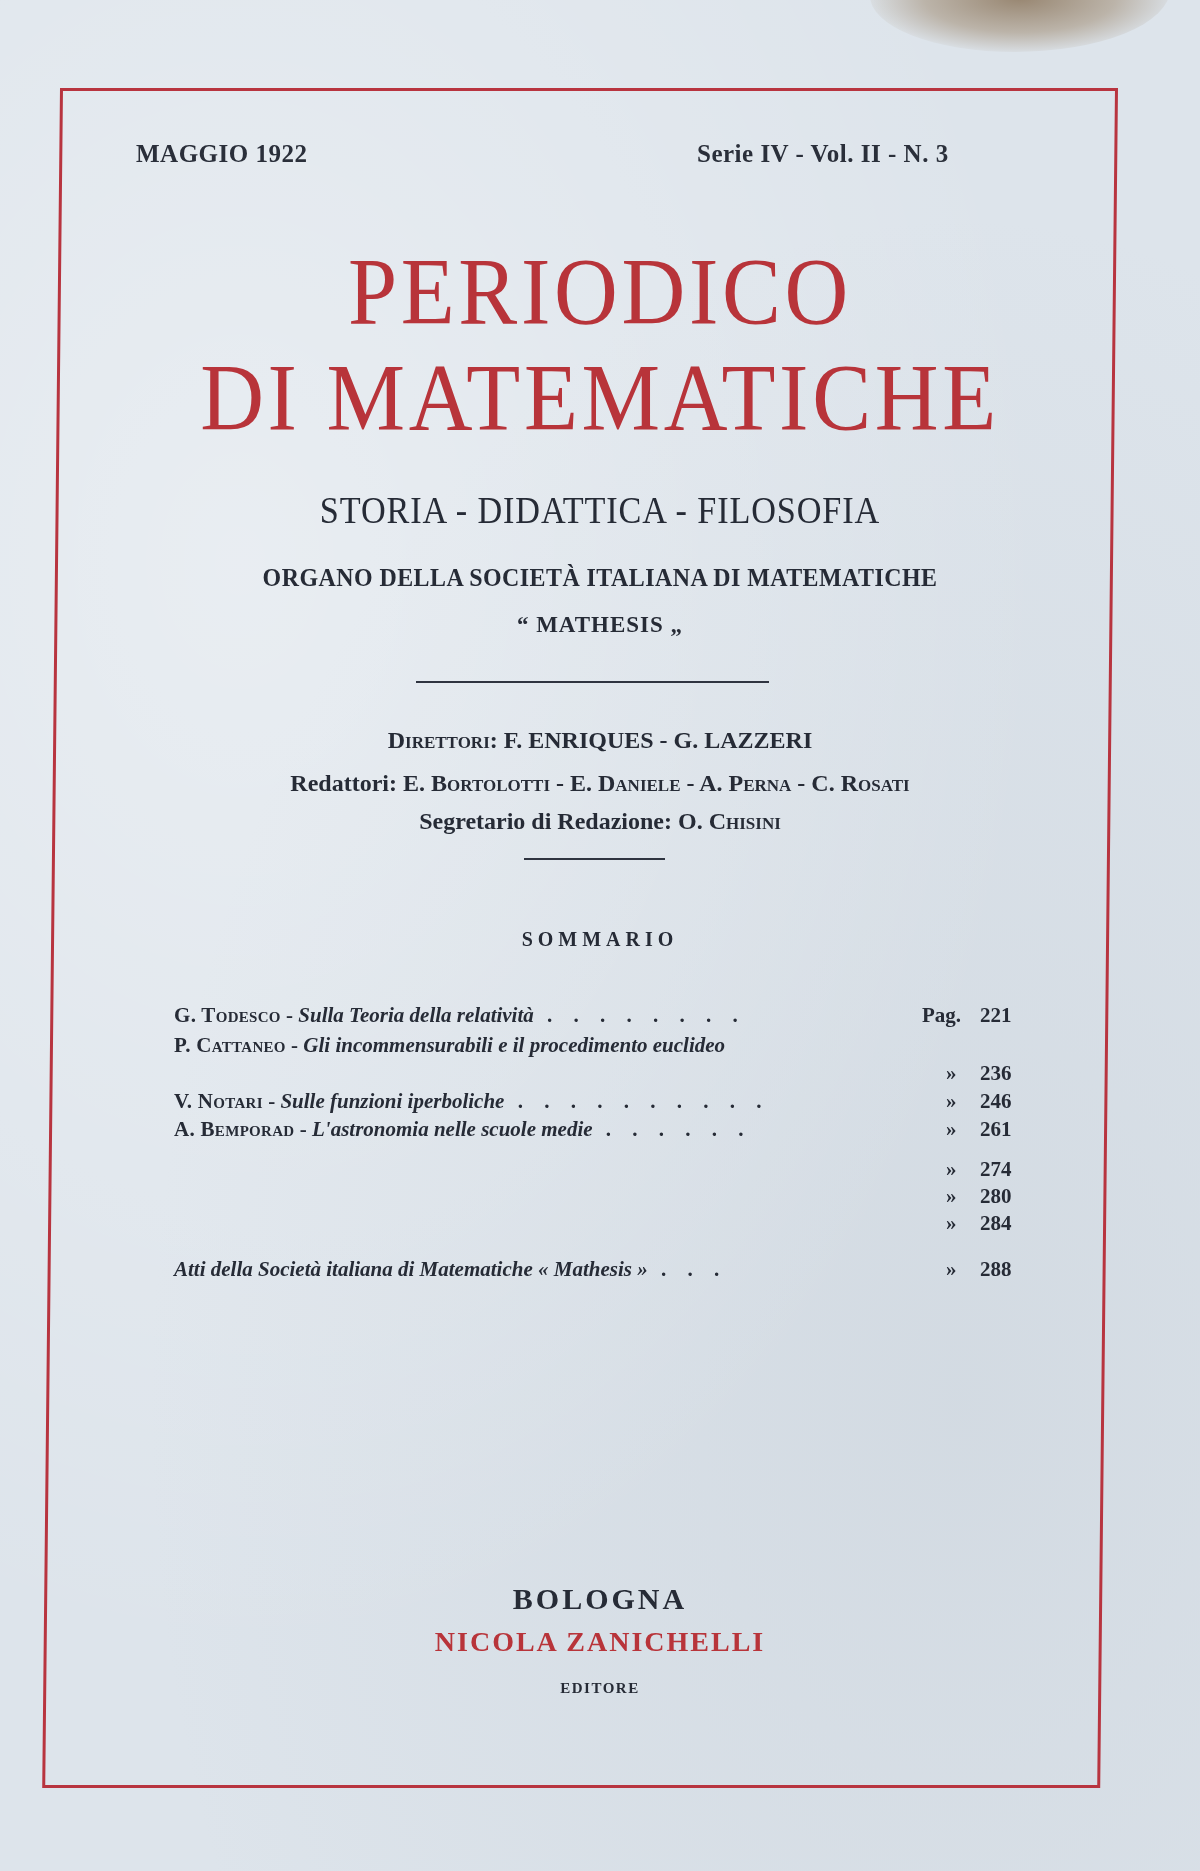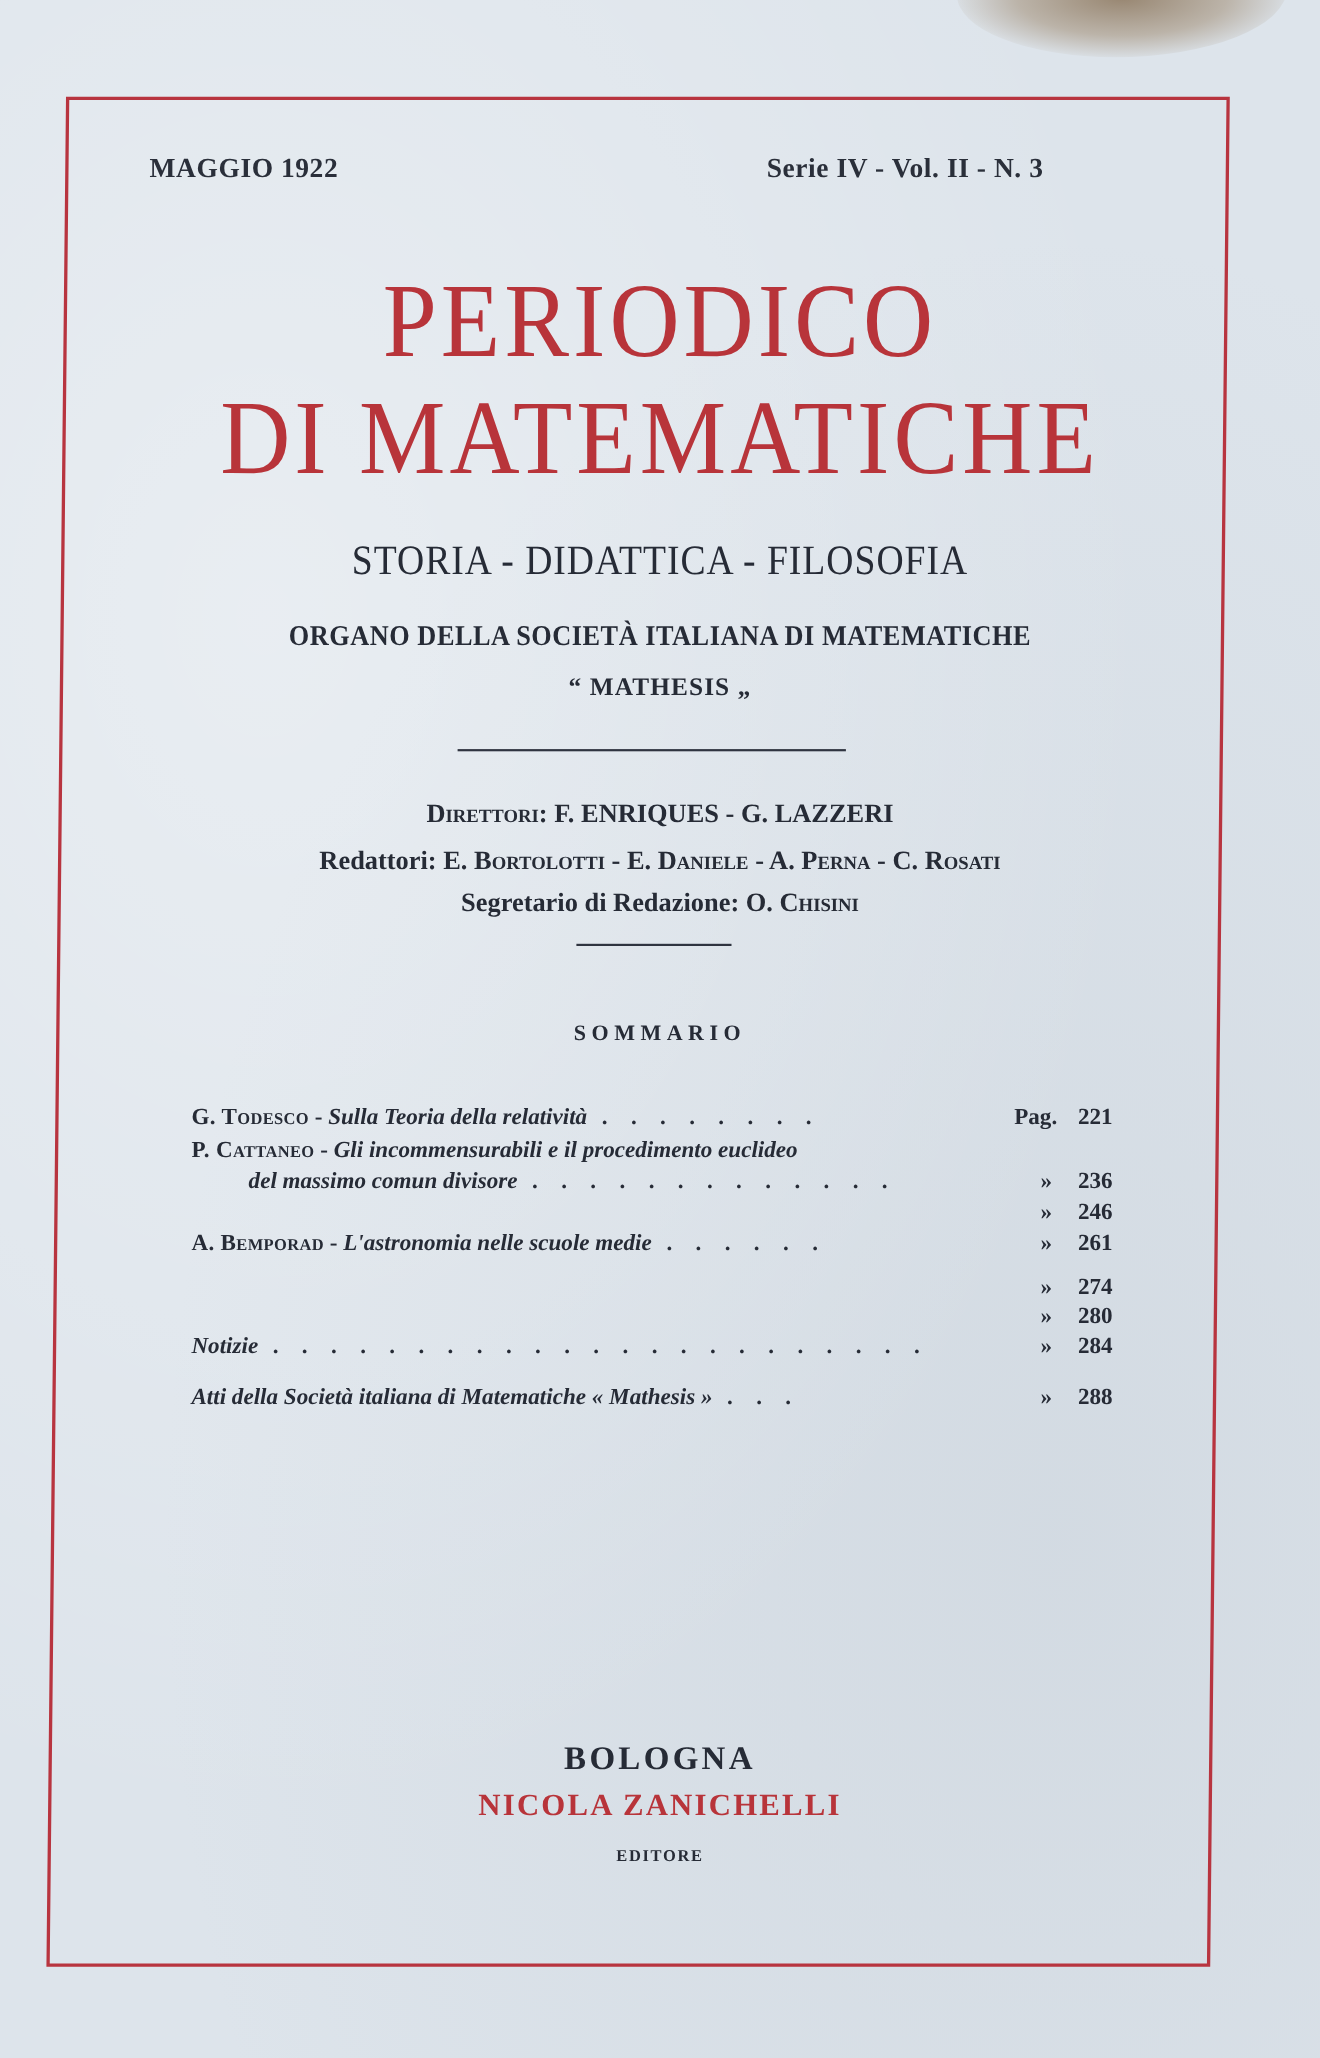--- a/index.html
+++ b/index.html
@@ -89,43 +89,42 @@
 <div class="toc" style="top:1002px;">
   <div class="toc-row" style="top:0px;">
     <div class="lead"><span class="author">G. Todesco</span><span class="sep"> - </span><span class="ttl">Sulla Teoria della relatività</span><span class="dots"> . . . . . . . . </span></div>
     <span class="ref pagelbl">Pag.</span>
     <span class="ref num">221</span>
   </div>
   <div class="toc-row" style="top:30px;">
     <div class="lead"><span class="author">P. Cattaneo</span><span class="sep"> - </span><span class="ttl">Gli incommensurabili e il procedimento euclideo</span></div>
   </div>
   <div class="toc-row" style="top:58px;">
-    <div class="lead indent"><span class="ttl">del massimo comun divisore</span><span class="dots"> . . . . . . . . . . . . .</span></div>
     <span class="ref marker">»</span>
     <span class="ref num">236</span>
   </div>
   <div class="toc-row" style="top:86px;">
+    <div class="lead"><span class="author">V. Notari</span><span class="sep"> - </span><span class="ttl">Sulle funzioni iperboliche</span><span class="dots"> . . . . . . . . . .</span></div>
     <span class="ref marker">»</span>
     <span class="ref num">246</span>
   </div>
   <div class="toc-row" style="top:114px;">
     <div class="lead"><span class="author">A. Bemporad</span><span class="sep"> - </span><span class="ttl">L'astronomia nelle scuole medie</span><span class="dots"> . . . . . .</span></div>
     <span class="ref marker">»</span>
     <span class="ref num">261</span>
   </div>
   <div class="toc-row" style="top:154px;">
     <span class="ref marker">»</span>
     <span class="ref num">274</span>
   </div>
   <div class="toc-row" style="top:181px;">
     <span class="ref marker">»</span>
     <span class="ref num">280</span>
   </div>
   <div class="toc-row" style="top:208px;">
-    <div class="lead"><span class="ttl">Notizie</span><span class="dots"> . . . . . . . . . . . . . . . . . . . . . . .</span></div>
     <span class="ref marker">»</span>
     <span class="ref num">284</span>
   </div>
   <div class="toc-row" style="top:235px;margin-top:19px;">
     <div class="lead"><span class="ttl">Atti della Società italiana di Matematiche « Mathesis »</span><span class="dots"> . . .</span></div>
     <span class="ref marker">»</span>
     <span class="ref num">288</span>
   </div>
 </div>
 

